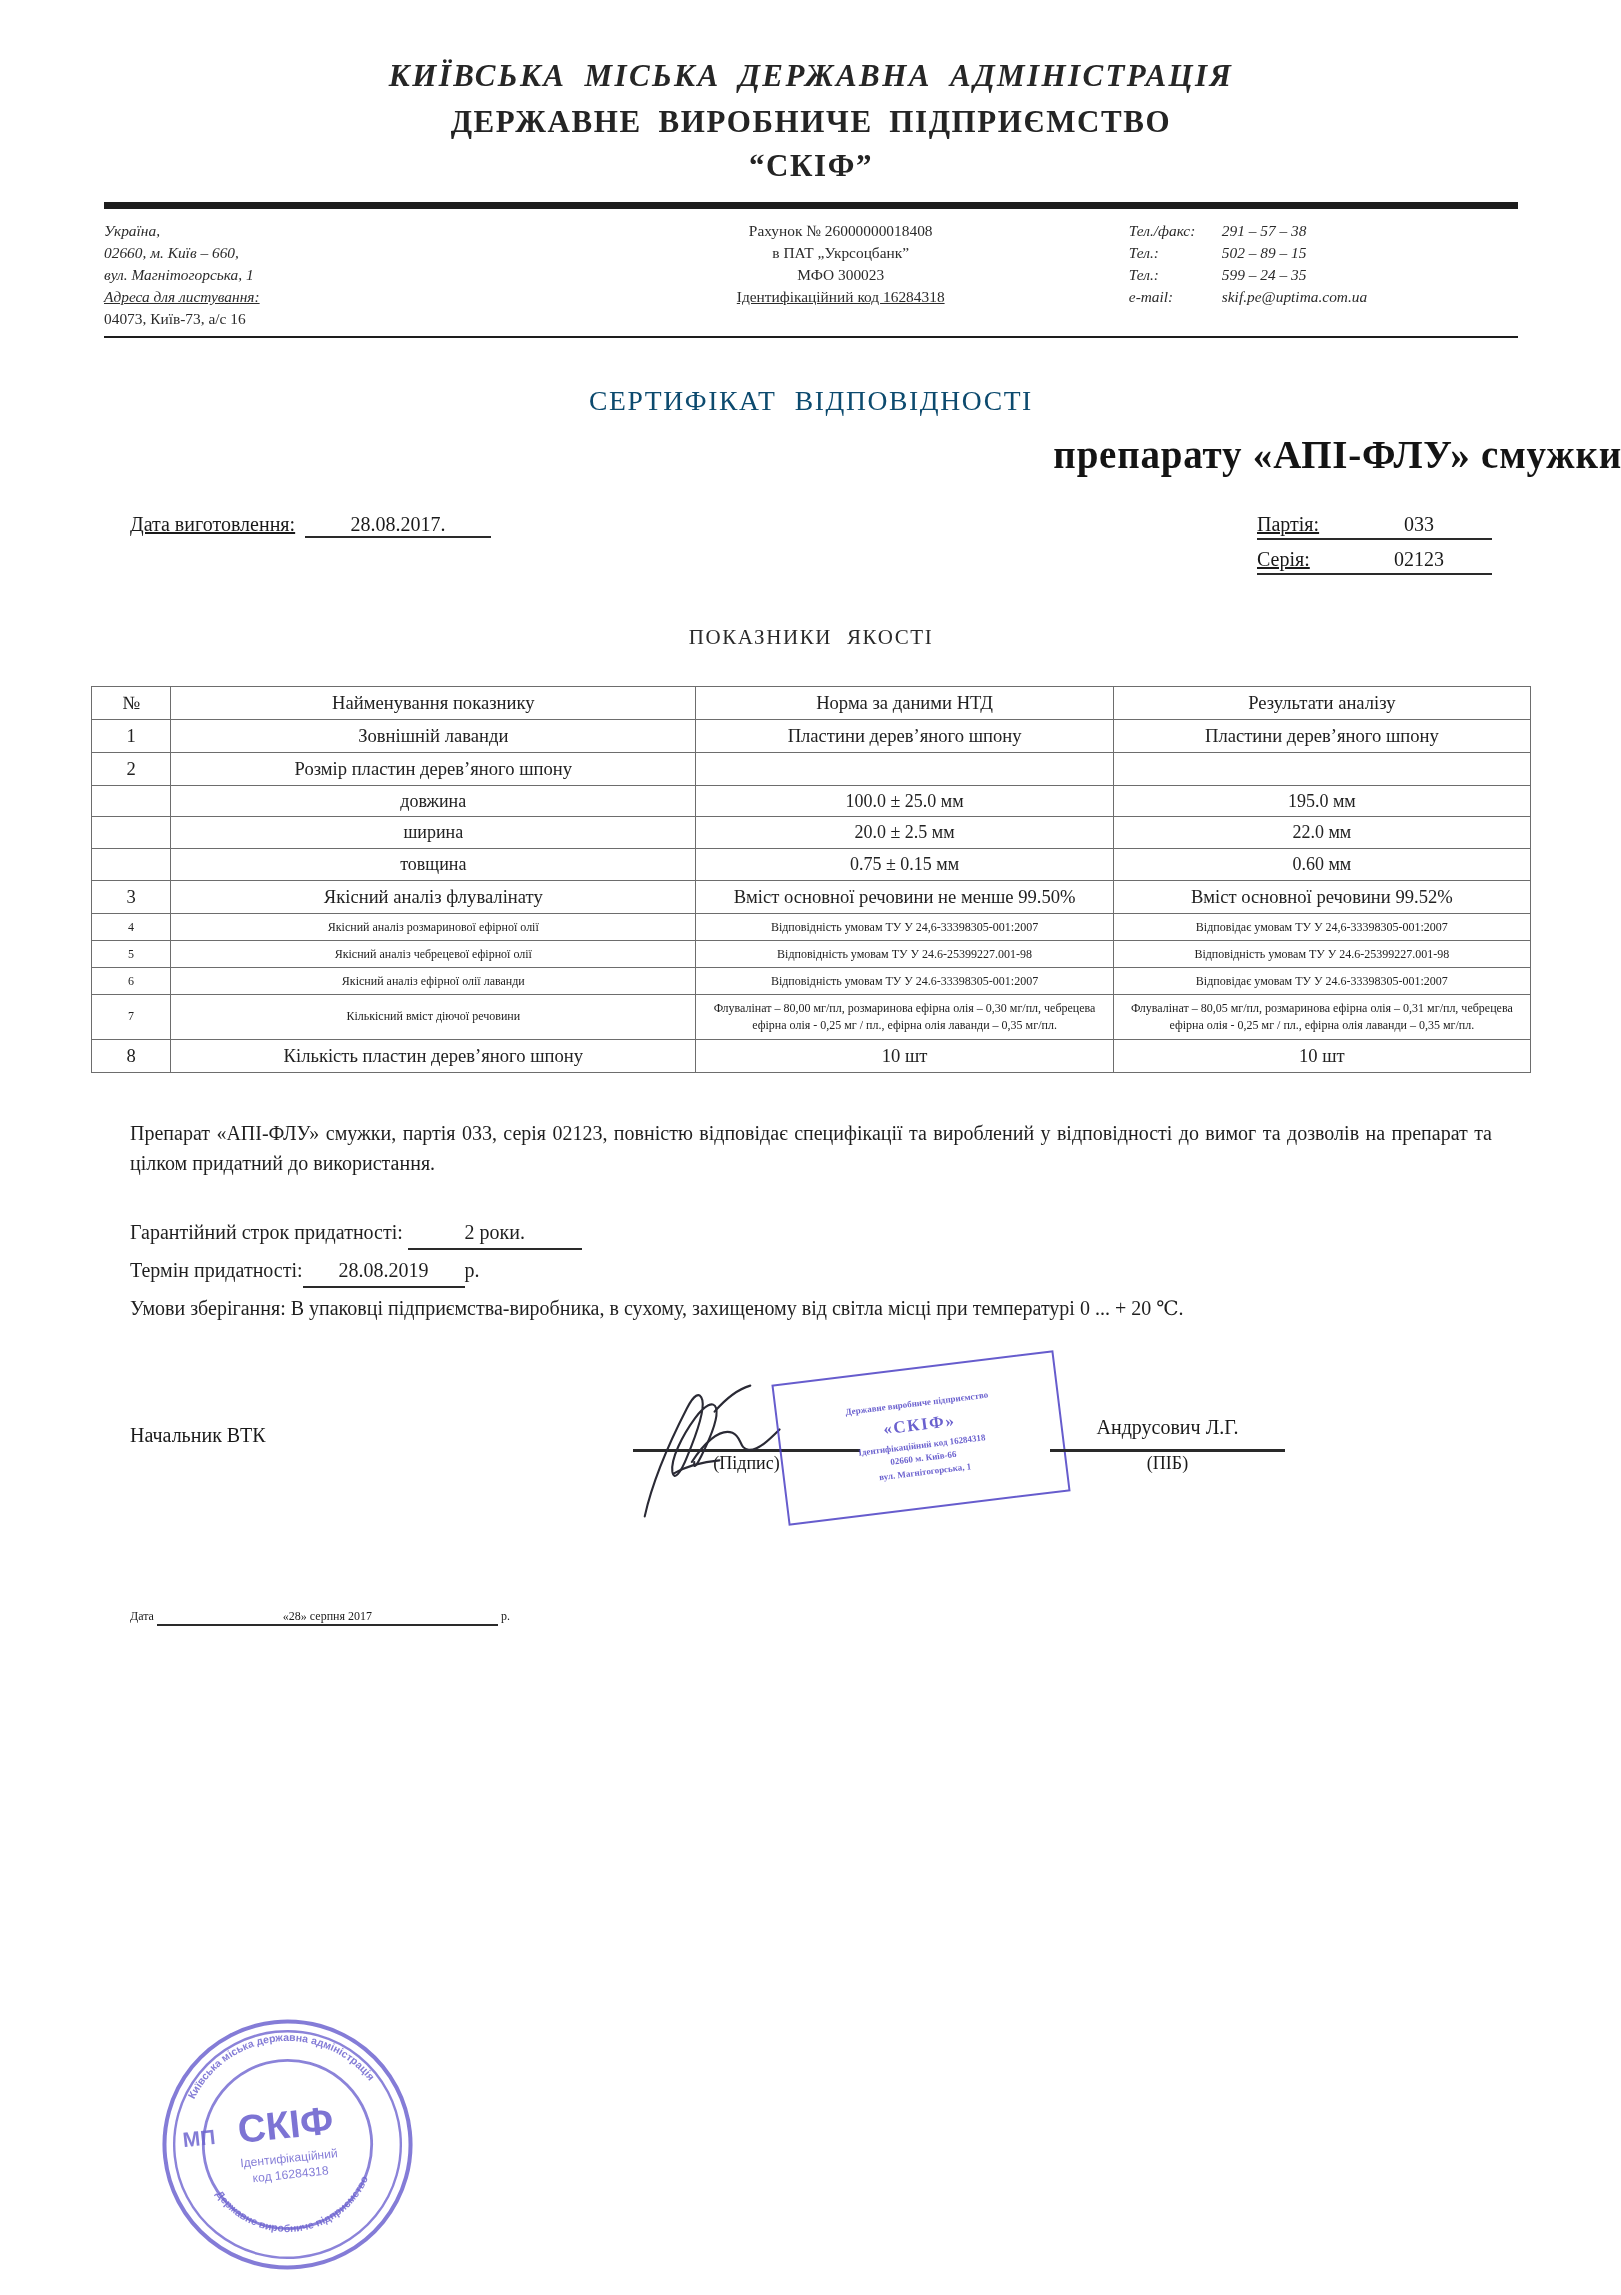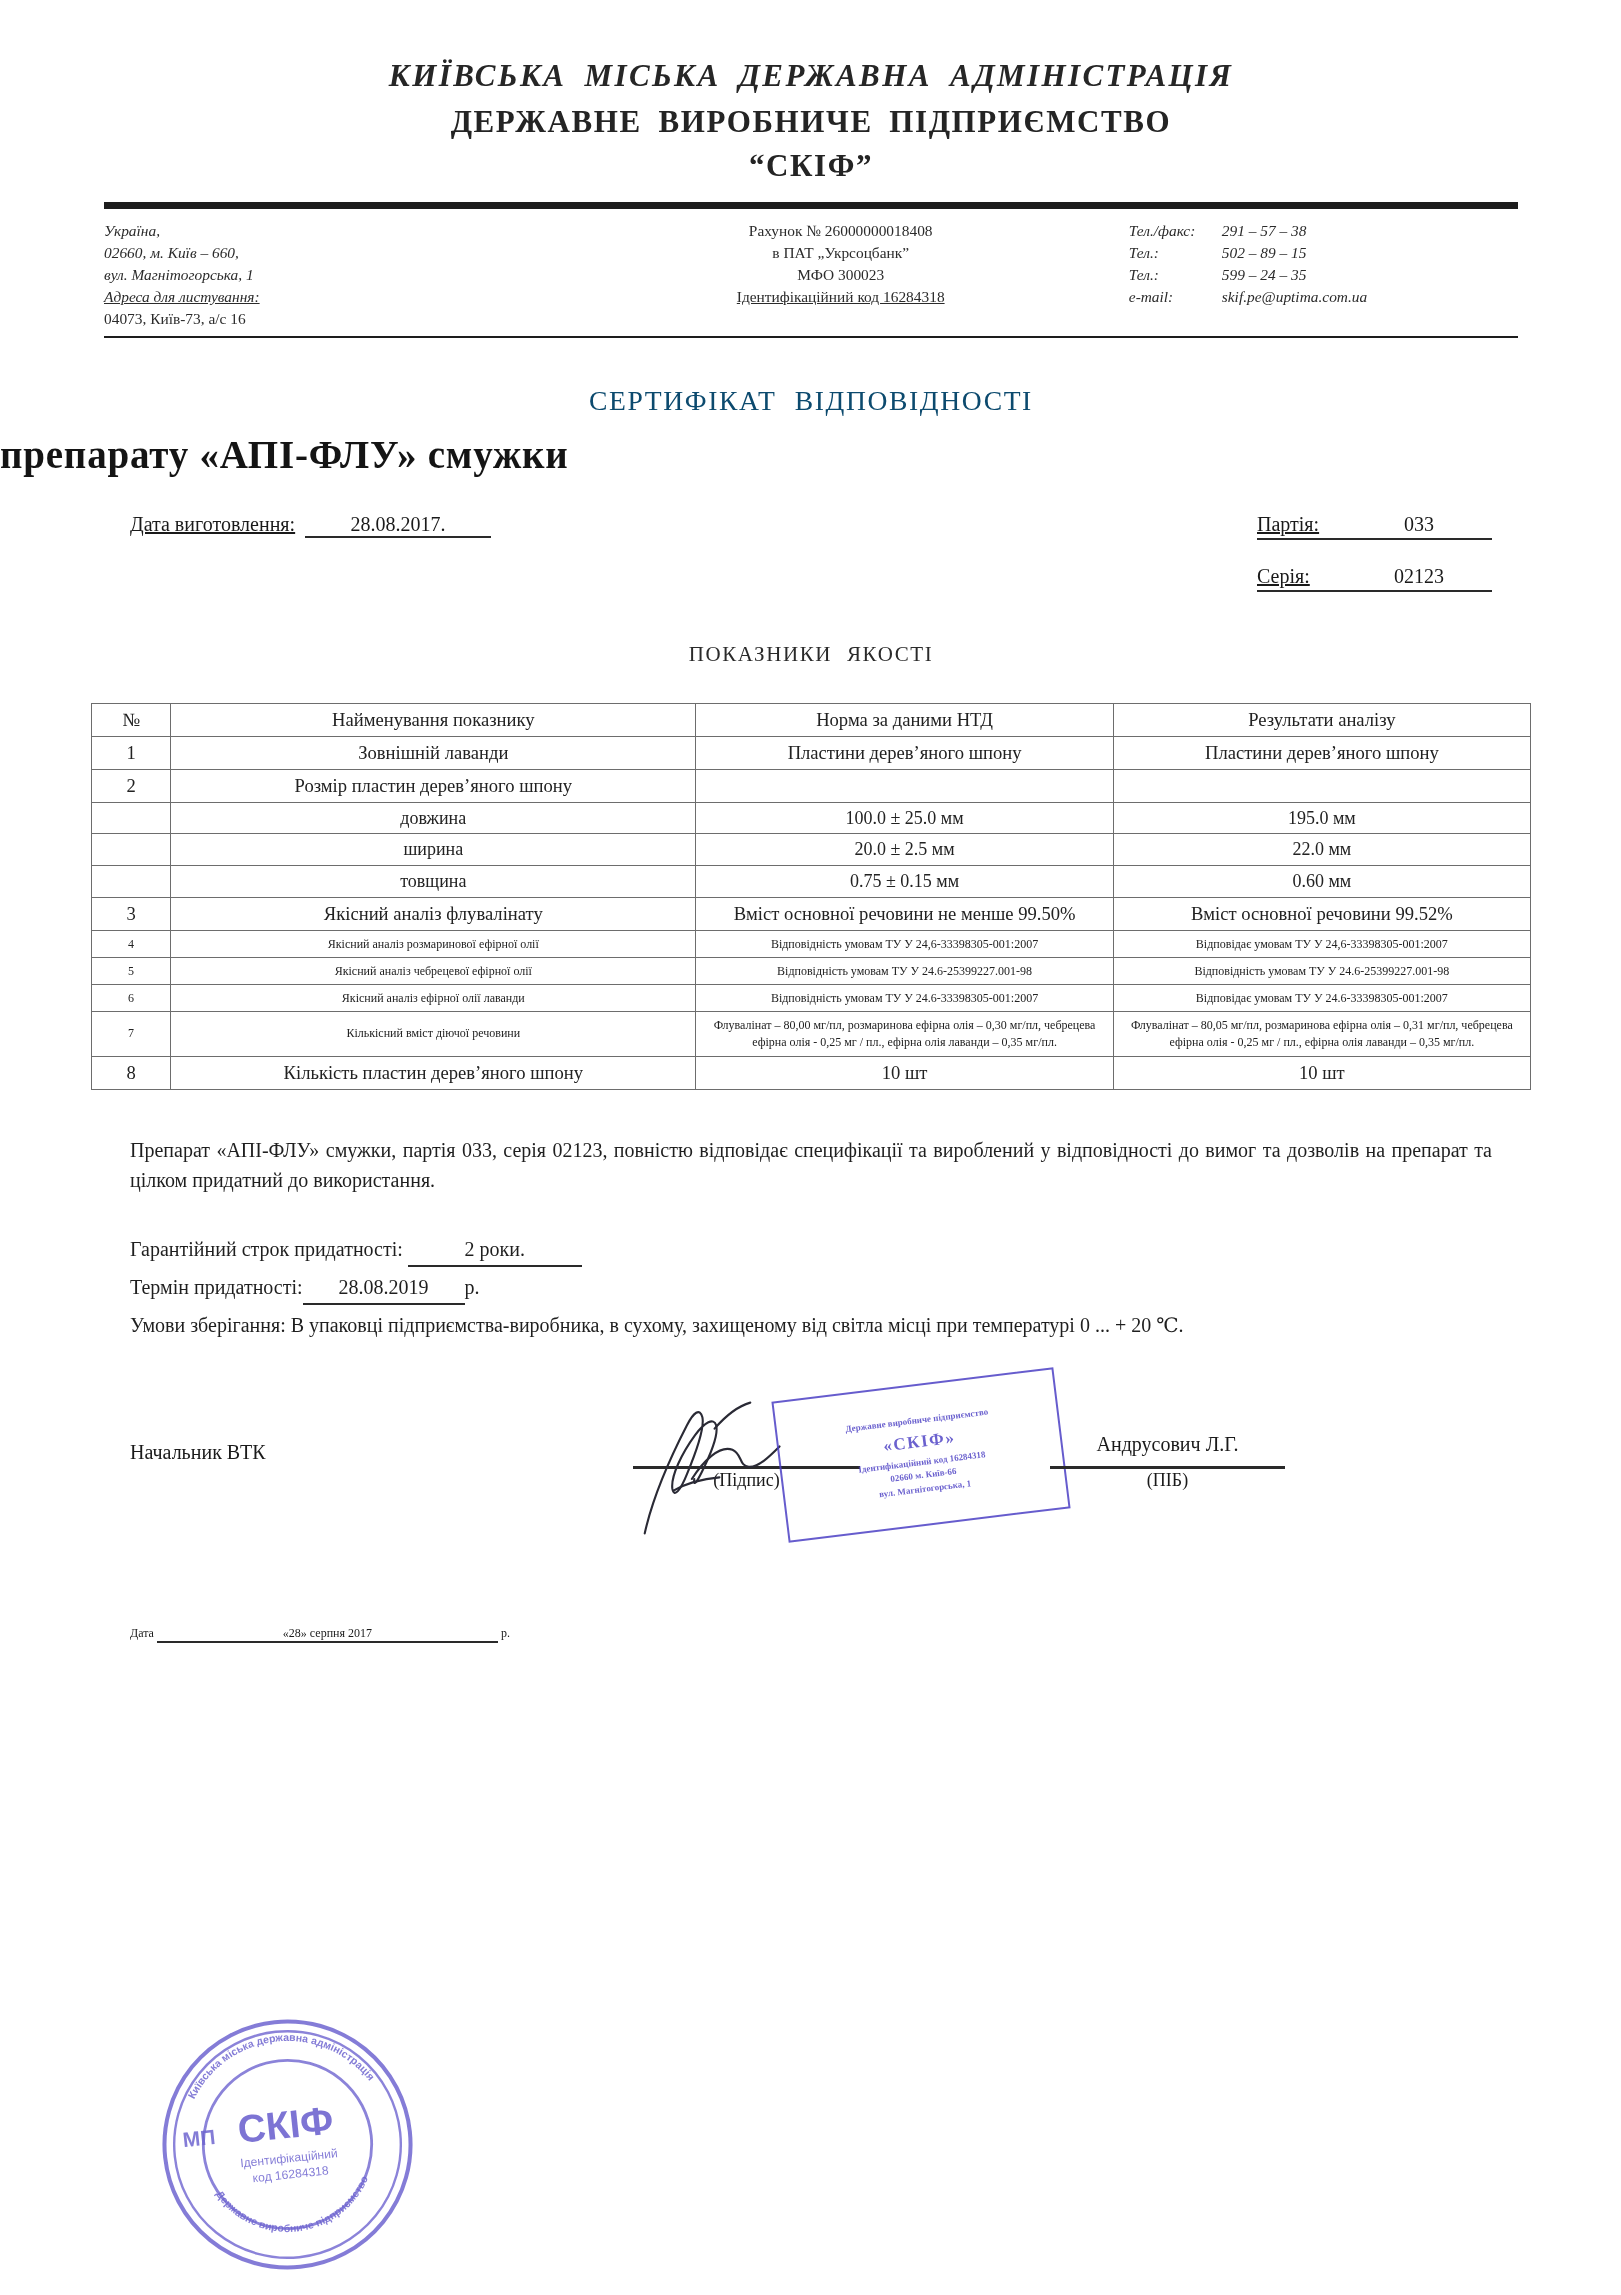--- a/index.html
+++ b/index.html
@@ -92,21 +92,21 @@
   
   .cert-title {
     text-align: center;
     font-size: 27.6px;
     letter-spacing: 1.6px;
     word-spacing: 9.7px;
     margin-top: 47px;
     color: #0c4a6e;
   }
   .cert-product {
-    text-align: left;
+    text-align: right;
     font-size: 39px;
     font-weight: bold;
     margin-top: 14.6px;
     letter-spacing: 0.8px;
     color: #141414;
   }
 
   
   .meta-row {
     display: flex;
@@ -124,21 +124,21 @@
     border-bottom: 2.4px solid #2a2a2a;
     text-align: center;
     margin-left: 4.9px;
   }
   .meta-right { font-size: 20px; }
   .meta-right .mr-line {
     display: flex;
     align-items: baseline;
     border-bottom: 2.4px solid #2a2a2a;
     padding-bottom: 2.4px;
-    margin-bottom: 25px;
+    margin-bottom: 8px;
     min-width: 235px;
   }
   .meta-right .mr-line:last-child { margin-bottom: 0; }
   .meta-right .mlbl {
     text-decoration: underline;
     width: 89px;
   }
   .meta-right .mval {
     flex: 1;
     text-align: center;

